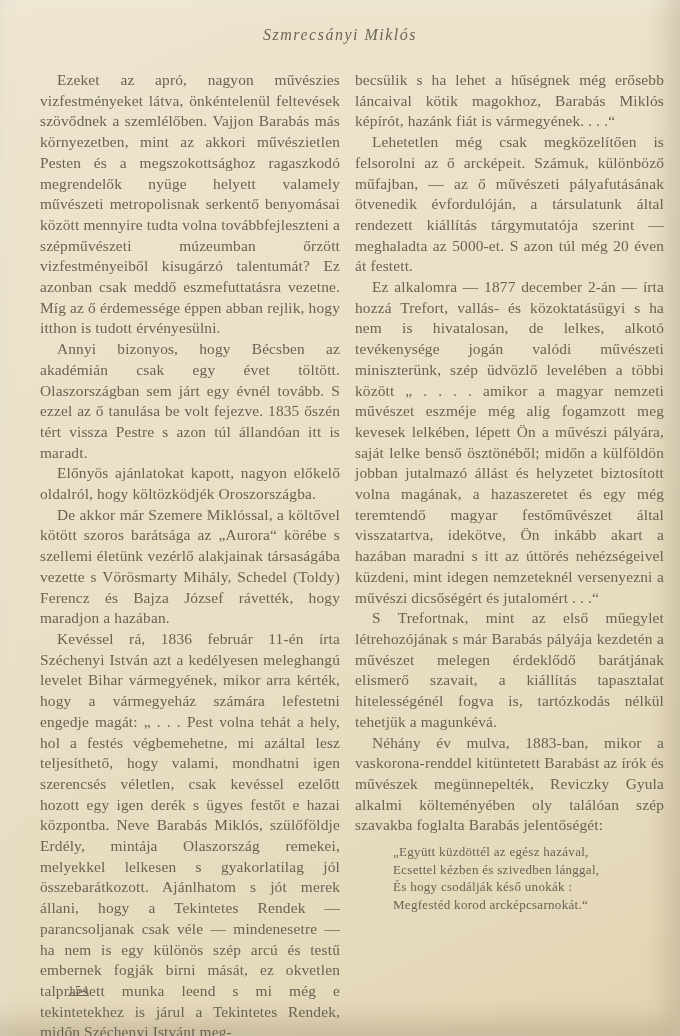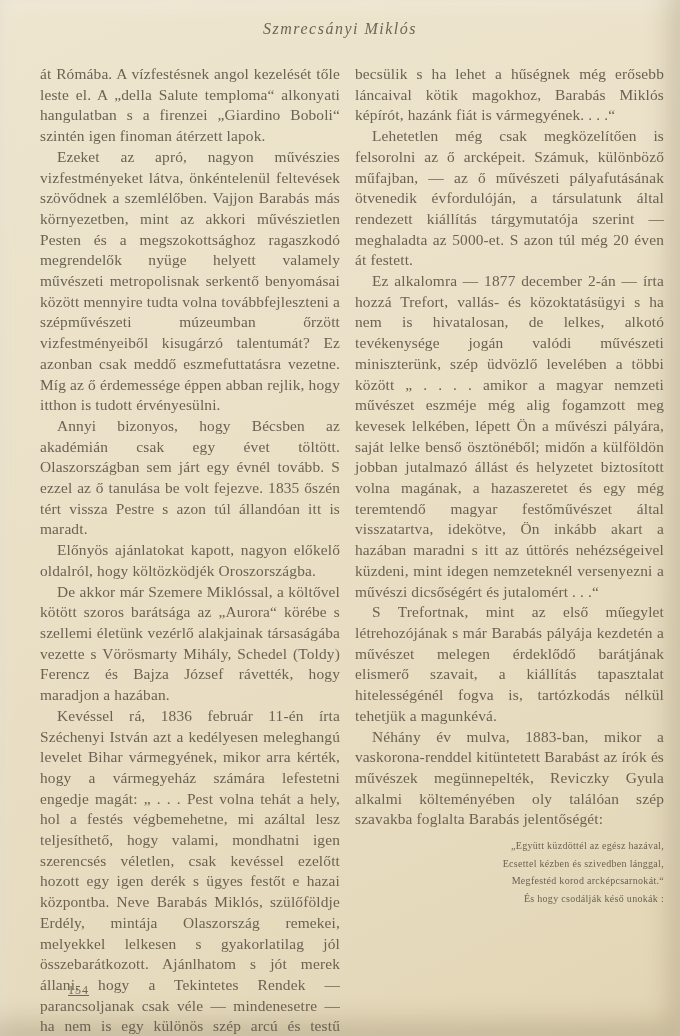--- a/index.html
+++ b/index.html
@@ -15,21 +15,21 @@
   }
   .page{
     position:relative;
     width:680px;height:1036px;
     background:linear-gradient(155deg,#eee5cf 0%,var(--paper) 45%,#e6dabd 80%,var(--paper-dark) 100%);
     box-shadow:inset -10px -14px 26px rgba(92,72,40,.22), inset 4px 6px 18px rgba(255,255,248,.35);
     color:var(--ink);
     box-sizing:border-box;
   }
   .running-header{
-    padding-top:20px;
+    padding-top:26px;
     text-align:center;
     font-style:italic;
     font-size:16px;
     letter-spacing:1.5px;
     color:#6e6656;
   }
   .columns{
     display:flex;
     gap:15px;
     padding:26px 16px 0 40px;
@@ -40,23 +40,23 @@
     line-height:20.7px;
     letter-spacing:.15px;
     color:var(--ink);
   }
   .col.left{flex:0 0 300px;}
   .col.right{flex:1 1 auto;}
   .col p{margin:0;}
   .col p.indent{text-indent:17px;}
   .verse{
     margin:7px 0 7px 38px;
-    font-size:10px;
+    font-size:13px;
     line-height:17.5px;
-    text-align:right;
+    text-align:left;
     letter-spacing:.3px;
   }
   .verse .vline.even{}
   .pagenum{
     position:absolute;
     left:68px;
     bottom:38px;
     font-size:12px;
     letter-spacing:1px;
     color:#6e6656;
@@ -66,40 +66,39 @@
 </head>
 <body>
 
 <div class="page">
 
   <div class="running-header">Szmrecsányi Miklós</div>
 
   <div class="columns">
 
     <div class="col left">
-      <p>át Rómába. A vízfestésnek angol kezelését tőle leste el. A „della Salute temploma“ alkonyati hangulatban s a firenzei „Giardino Boboli“ szintén igen finoman átérzett lapok.</p>
       <p class="indent">Ezeket az apró, nagyon művészies vizfestményeket látva, önkéntelenül feltevések szövődnek a szemlélőben. Vajjon Barabás más környezetben, mint az akkori művészietlen Pesten és a megszokottsághoz ragaszkodó megrendelők nyüge helyett valamely művészeti metropolisnak serkentő benyomásai között mennyire tudta volna továbbfejleszteni a szépművészeti múzeumban őrzött vizfestményeiből kisugárzó talentumát? Ez azonban csak meddő eszmefuttatásra vezetne. Míg az ő érdemessége éppen abban rejlik, hogy itthon is tudott érvényesülni.</p>
       <p class="indent">Annyi bizonyos, hogy Bécsben az akadémián csak egy évet töltött. Olaszországban sem járt egy évnél tovább. S ezzel az ő tanulása be volt fejezve. 1835 őszén tért vissza Pestre s azon túl állandóan itt is maradt.</p>
       <p class="indent">Előnyös ajánlatokat kapott, nagyon előkelő oldalról, hogy költözködjék Oroszországba.</p>
       <p class="indent">De akkor már Szemere Miklóssal, a költővel kötött szoros barátsága az „Aurora“ körébe s szellemi életünk vezérlő alakjainak társaságába vezette s Vörösmarty Mihály, Schedel (Toldy) Ferencz és Bajza József rávették, hogy maradjon a hazában.</p>
       <p class="indent">Kevéssel rá, 1836 február 11-én írta Széchenyi István azt a kedélyesen meleghangú levelet Bihar vármegyének, mikor arra kérték, hogy a vármegyeház számára lefestetni engedje magát: „ . . . Pest volna tehát a hely, hol a festés végbemehetne, mi azáltal lesz teljesíthető, hogy valami, mondhatni igen szerencsés véletlen, csak kevéssel ezelőtt hozott egy igen derék s ügyes festőt e hazai központba. Neve Barabás Miklós, szülőföldje Erdély, mintája Olaszország remekei, melyekkel lelkesen s gyakorlatilag jól összebarátkozott. Ajánlhatom s jót merek állani, hogy a Tekintetes Rendek — parancsoljanak csak véle — mindenesetre — ha nem is egy különös szép arcú és testű embernek fogják birni mását, ez okvetlen talpraesett munka leend s mi még e tekintetekhez is járul a Tekintetes Rendek, midőn Széchenyi Istvánt meg-</p>
     </div>
 
     <div class="col right">
       <p>becsülik s ha lehet a hűségnek még erősebb láncaival kötik magokhoz, Barabás Miklós képírót, hazánk fiát is vármegyének. . . .“</p>
       <p class="indent">Lehetetlen még csak megközelítően is felsorolni az ő arcképeit. Számuk, különböző műfajban, — az ő művészeti pályafutásának ötvenedik évfordulóján, a társulatunk által rendezett kiállítás tárgymutatója szerint — meghaladta az 5000-et. S azon túl még 20 éven át festett.</p>
       <p class="indent">Ez alkalomra — 1877 december 2-án — írta hozzá Trefort, vallás- és közoktatásügyi s ha nem is hivatalosan, de lelkes, alkotó tevékenysége jogán valódi művészeti miniszterünk, szép üdvözlő levelében a többi között „ . . . . amikor a magyar nemzeti művészet eszméje még alig fogamzott meg kevesek lelkében, lépett Ön a művészi pályára, saját lelke benső ösztönéből; midőn a külföldön jobban jutalmazó állást és helyzetet biztosított volna magának, a hazaszeretet és egy még teremtendő magyar festőművészet által visszatartva, idekötve, Ön inkább akart a hazában maradni s itt az úttörés nehézségeivel küzdeni, mint idegen nemzeteknél versenyezni a művészi dicsőségért és jutalomért . . .“</p>
       <p class="indent">S Trefortnak, mint az első műegylet létrehozójának s már Barabás pályája kezdetén a művészet melegen érdeklődő barátjának elismerő szavait, a kiállítás tapasztalat hitelességénél fogva is, tartózkodás nélkül tehetjük a magunkévá.</p>
       <p class="indent">Néhány év mulva, 1883-ban, mikor a vaskorona-renddel kitüntetett Barabást az írók és művészek megünnepelték, Reviczky Gyula alkalmi költeményében oly találóan szép szavakba foglalta Barabás jelentőségét:</p>
 
       <div class="verse">
         <div class="vline">„Együtt küzdöttél az egész hazával,</div>
         <div class="vline even">Ecsettel kézben és szivedben lánggal,</div>
+        <div class="vline">És hogy csodálják késő unokák :</div>
         <div class="vline even">Megfestéd korod arcképcsarnokát.“</div>
-        <div class="vline">És hogy csodálják késő unokák :</div>
       </div>
 
     </div>
 
   </div>
 
   <div class="pagenum">154</div>
 
 </div>
 

